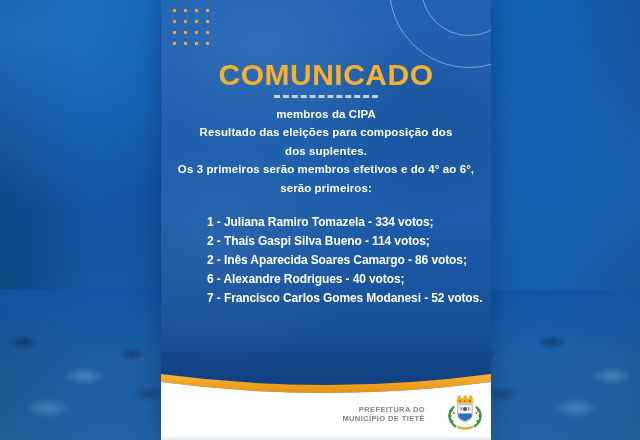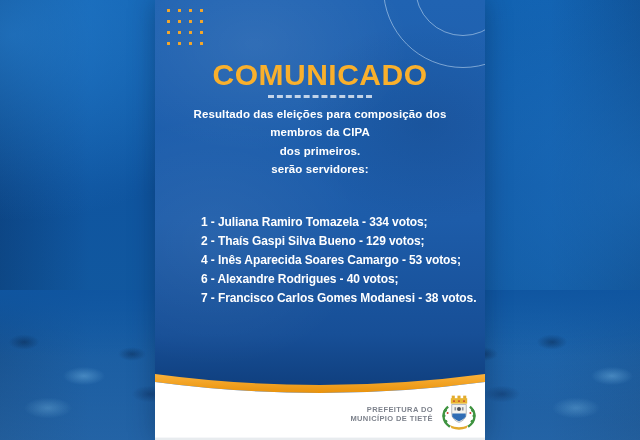--- a/index.html
+++ b/index.html
@@ -22,21 +22,21 @@
       radial-gradient(22px 11px at 24px 52px,  rgba(8,30,62,.55), transparent 70%),
       radial-gradient(30px 13px at 84px 86px,  rgba(130,196,238,.4), transparent 70%),
       radial-gradient(20px 10px at 132px 64px, rgba(10,38,78,.5), transparent 70%),
       radial-gradient(34px 15px at 48px 118px, rgba(140,205,242,.3), transparent 70%),
       radial-gradient(26px 12px at 150px 104px,rgba(12,44,90,.45), transparent 70%),
       linear-gradient(180deg, rgba(40,110,180,.2), rgba(70,150,215,.4));
     background-size:100% 100%,176px 132px,176px 132px,176px 132px,176px 132px,176px 132px,100% 100%;
   }
 
   
-  .card { position:absolute; left:155px; top:0; width:330px; height:440px; overflow:hidden;
+  .card { position:absolute; left:161px; top:0; width:330px; height:440px; overflow:hidden;
     background-image:
       radial-gradient(260px 180px at 30% 10%, rgba(255,255,255,.08), transparent 60%),
       radial-gradient(220px 170px at 82% 28%, rgba(0,22,64,.14), transparent 60%),
       radial-gradient(250px 210px at 18% 55%, rgba(255,255,255,.06), transparent 60%),
       linear-gradient(180deg, #2063b2 0%, #1d5ca9 50%, #174f97 76%, #0d3a76 92%, #0a2f63 100%);
     box-shadow:0 0 24px rgba(4,22,52,.35);
   }
 
   .dots { position:absolute; left:7px; top:4px; width:42px; height:42px;
     background-image:radial-gradient(#f4a72a 1.4px, transparent 1.7px);
@@ -57,21 +57,21 @@
   .intro-line { font-size:11.5px; line-height:18.4px; font-weight:bold; color:#ffffff;
     letter-spacing:.1px; }
 
   .list { position:absolute; top:213px; left:46px; right:6px; }
   .list-item { font-size:12px; line-height:19px; font-weight:bold; color:#ffffff;
     letter-spacing:-.1px; white-space:nowrap; }
 
   .footer { position:absolute; left:0; bottom:0; width:330px; height:70px; }
   .footer-curve { position:absolute; inset:0; width:330px; height:70px; }
   .footer-content { position:absolute; right:6px; top:24px; display:flex;
-    align-items:center; gap:6px; }
+    align-items:center; gap:20px; }
   .org { text-align:right; color:#7d828c; font-weight:bold;
     font-size:7.5px; line-height:9px; letter-spacing:.4px; }
   .crest { width:40px; height:40px; }
 </style>
 </head>
 <body>
 
 <div class="stage">
   <div class="bg"></div>
   <div class="bg-city"></div>
@@ -79,33 +79,34 @@
   <div class="card">
     <div class="dots"></div>
     <div class="circle c1"></div>
     <div class="circle c2"></div>
 
     <h1 class="title">COMUNICADO</h1>
     <div class="divider"></div>
 
     <div class="intro">
 
-    <div class="intro-line">Resultado das eleições para composição dos</div>
-        <div class="intro-line">membros da CIPA</div>
-        <div class="intro-line">dos primeiros.</div>
-        <div class="intro-line">serão servidores:</div>
+    <div class="intro-line">membros da CIPA</div>
+        <div class="intro-line">Resultado das eleições para composição dos</div>
+        <div class="intro-line">dos suplentes.</div>
+        <div class="intro-line">Os 3 primeiros serão membros efetivos e do 4° ao 6°,</div>
+        <div class="intro-line">serão primeiros:</div>
       </div>
 
     <div class="list">
 
     <div class="list-item">1 - Juliana Ramiro Tomazela - 334 votos;</div>
-        <div class="list-item">2 - Thaís Gaspi Silva Bueno - 129 votos;</div>
-        <div class="list-item">4 - Inês Aparecida Soares Camargo - 53 votos;</div>
+        <div class="list-item">2 - Thaís Gaspi Silva Bueno - 114 votos;</div>
+        <div class="list-item">2 - Inês Aparecida Soares Camargo - 86 votos;</div>
         <div class="list-item">6 - Alexandre Rodrigues - 40 votos;</div>
-        <div class="list-item">7 - Francisco Carlos Gomes Modanesi - 38 votos.</div>
+        <div class="list-item">7 - Francisco Carlos Gomes Modanesi - 52 votos.</div>
       </div>
 
     <div class="footer">
       <svg class="footer-curve" viewBox="0 0 330 70" preserveAspectRatio="none" aria-hidden="true">
         <defs>
           <linearGradient id="og" x1="0" y1="0" x2="0" y2="1">
             <stop offset="0" stop-color="#fbb23a"></stop>
             <stop offset="1" stop-color="#e8920c"></stop>
           </linearGradient>
         </defs>

